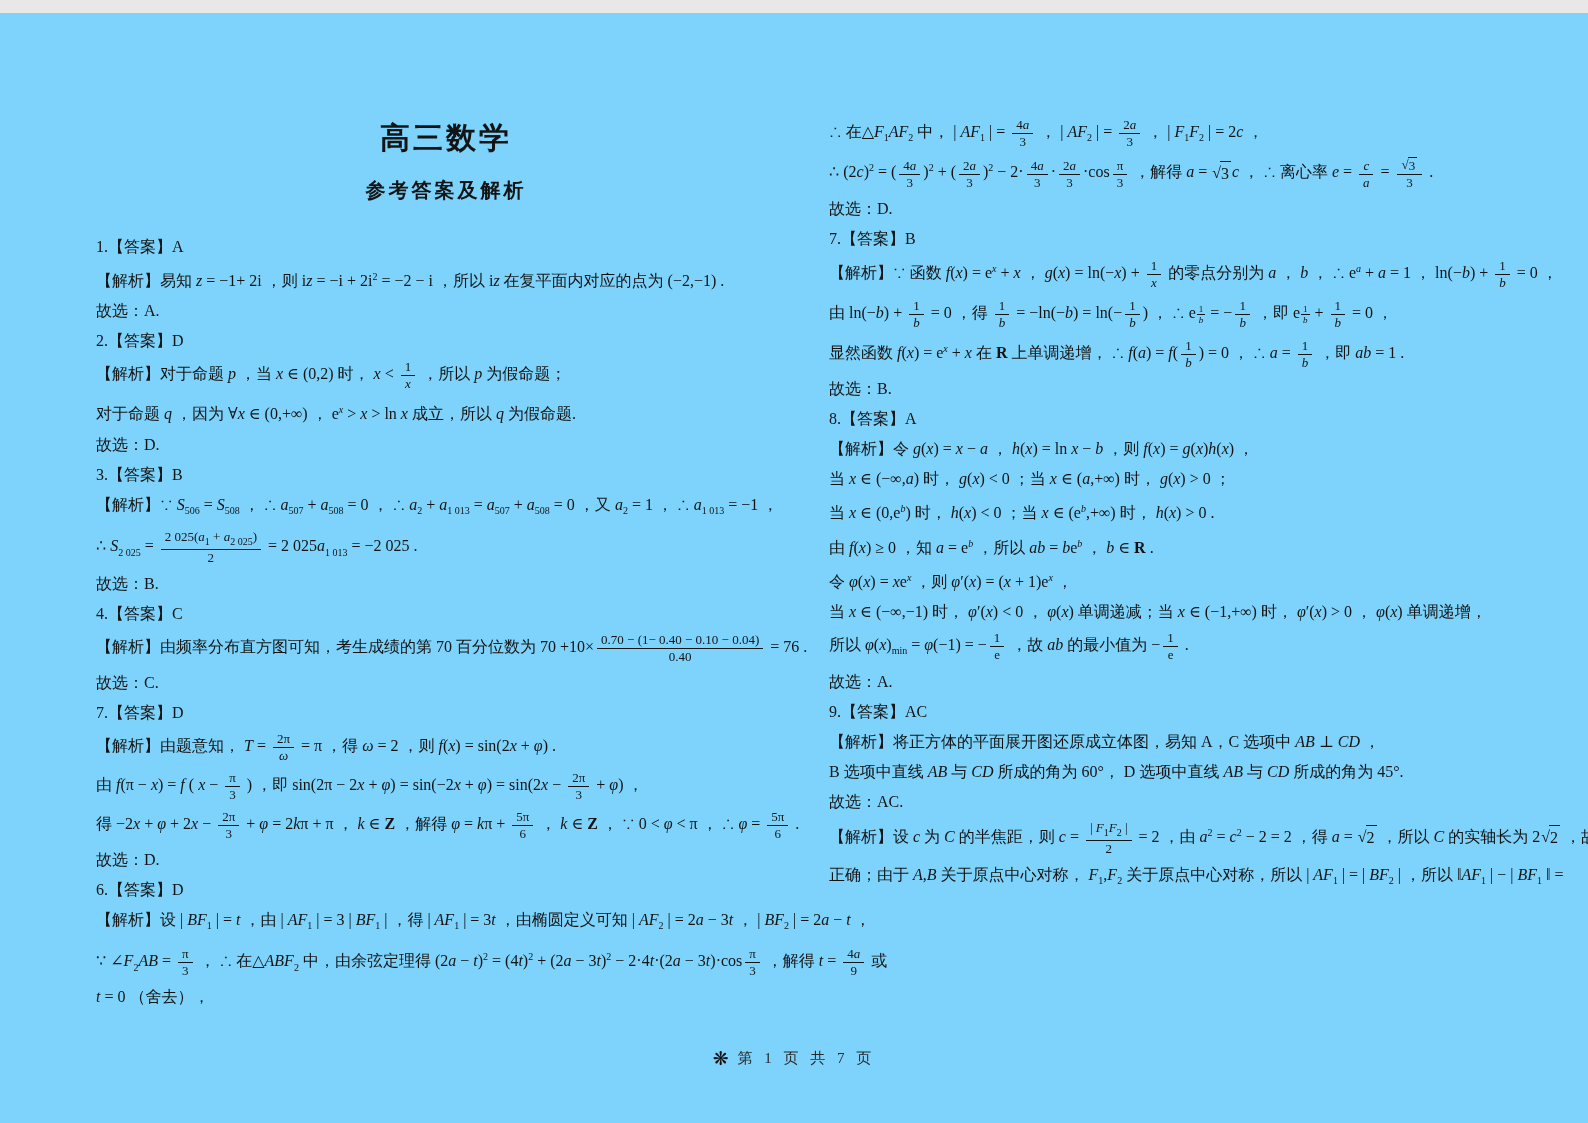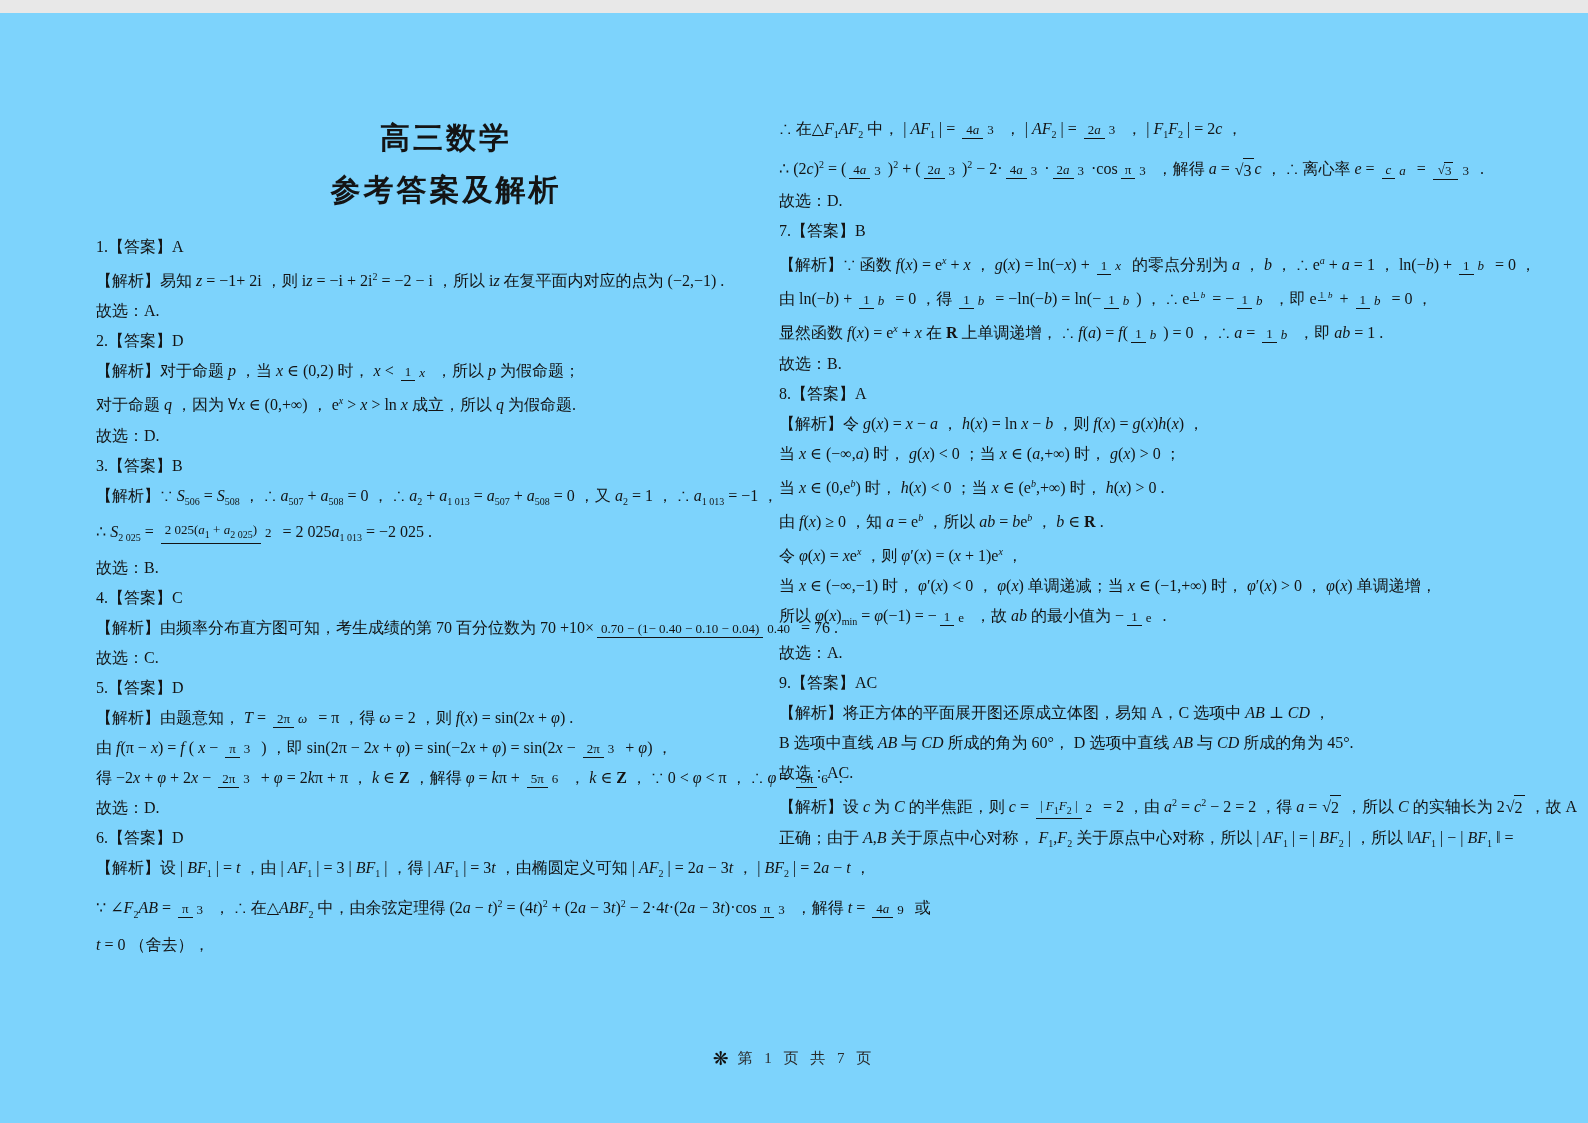--- a/index.html
+++ b/index.html
@@ -7,43 +7,43 @@
     position:relative;
     width:1588px;height:1123px;
     background:#7dd3fc;
     font-family:"Liberation Serif","DejaVu Serif",serif;
     color:#141414;
     overflow:hidden;
     margin:13px auto;
   }
   .col{position:absolute;top:104px;}
   .col-left{left:96px;width:700px;}
-  .col-right{left:779px;width:714px;}
+  .col-right{left:829px;width:714px;}
   .doc-title{
     text-align:center;
     font-family:"Liberation Sans","DejaVu Sans",sans-serif;
     font-weight:700;font-size:30px;line-height:38px;
     letter-spacing:3px;margin:2px 0 14px 0;
   }
   .doc-subtitle{
     text-align:center;
     font-family:"Liberation Sans","DejaVu Sans",sans-serif;
-    font-weight:700;font-size:30px;line-height:38px;
+    font-weight:700;font-size:20px;line-height:38px;
     letter-spacing:3px;margin:0 0 26px 0;
   }
   .line{
     font-size:16px;line-height:24px;margin-bottom:6px;
     white-space:nowrap;min-height:24px;
   }
   .it{font-style:italic;}
   .bf{font-weight:bold;}
   sub{font-size:10px;}
   sup{font-size:10px;}
   .frac{
-    display:inline-flex;flex-direction:row;align-items:center;
+    display:inline-flex;flex-direction:column;align-items:center;
     vertical-align:middle;margin:0 3px;font-size:13px;line-height:16px;
   }
   .frac .num{padding:0 4px 0 4px;border-bottom:1px solid #141414;}
   .frac .den{padding:0 4px;}
   sup .frac{font-size:9px;line-height:10px;margin:0 1px;vertical-align:baseline;}
   sup .frac .num{padding:0 2px;}
   sup .frac .den{padding:0 2px;}
   .sqrt{display:inline-flex;align-items:flex-start;margin:0 1px;}
   .sqrt .rad{letter-spacing:-1px;}
   .sqrt .radicand{border-top:1px solid #141414;padding:0 2px 0 1px;}
@@ -79,21 +79,21 @@
             <span class="num"><span>2 025(</span><span class="it">a</span><sub>1</sub><span> + </span><span class="it">a</span><sub>2 025</sub><span>)</span></span>
             <span class="den"><span>2</span></span>
           </span><span> = 2 025</span><span class="it">a</span><sub>1 013</sub><span> = −2 025 .</span></div>
         <div class="line"><span>故选：B.</span></div>
         <div class="line"><span>4.【答案】C</span></div>
         <div class="line"><span>【解析】由频率分布直方图可知，考生成绩的第 70 百分位数为 70 +10×</span><span class="frac">
             <span class="num"><span>0.70 − (1− 0.40 − 0.10 − 0.04)</span></span>
             <span class="den"><span>0.40</span></span>
           </span><span> = 76 .</span></div>
         <div class="line"><span>故选：C.</span></div>
-        <div class="line"><span>5.【答案】D</span></div>
+        <div class="line"><span>7.【答案】D</span></div>
         <div class="line"><span>【解析】由题意知， </span><span class="it">T</span><span> = </span><span class="frac">
             <span class="num"><span>2π</span></span>
             <span class="den"><span class="it">ω</span></span>
           </span><span> = π ，得 </span><span class="it">ω</span><span> = 2 ，则 </span><span class="it">f</span><span>(</span><span class="it">x</span><span>) = sin(2</span><span class="it">x</span><span> + </span><span class="it">φ</span><span>) .</span></div>
         <div class="line"><span>由 </span><span class="it">f</span><span>(π − </span><span class="it">x</span><span>) = </span><span class="it">f</span><span> ( </span><span class="it">x</span><span> − </span><span class="frac">
             <span class="num"><span>π</span></span>
             <span class="den"><span>3</span></span>
           </span><span> ) ，即 sin(2π − 2</span><span class="it">x</span><span> + </span><span class="it">φ</span><span>) = sin(−2</span><span class="it">x</span><span> + </span><span class="it">φ</span><span>) = sin(2</span><span class="it">x</span><span> − </span><span class="frac">
             <span class="num"><span>2π</span></span>
             <span class="den"><span>3</span></span>

